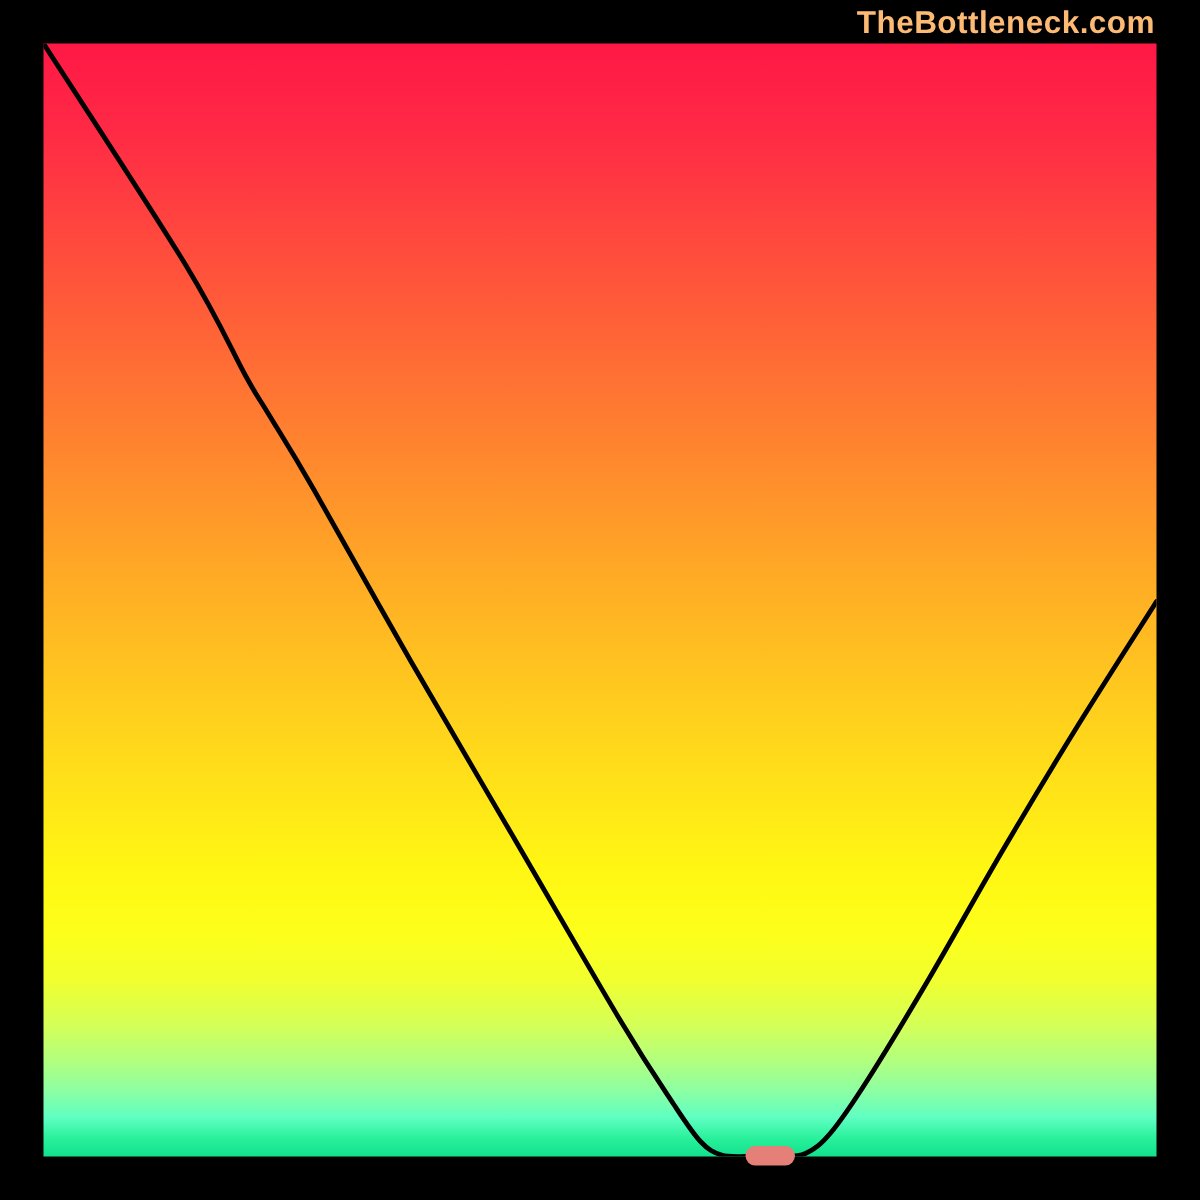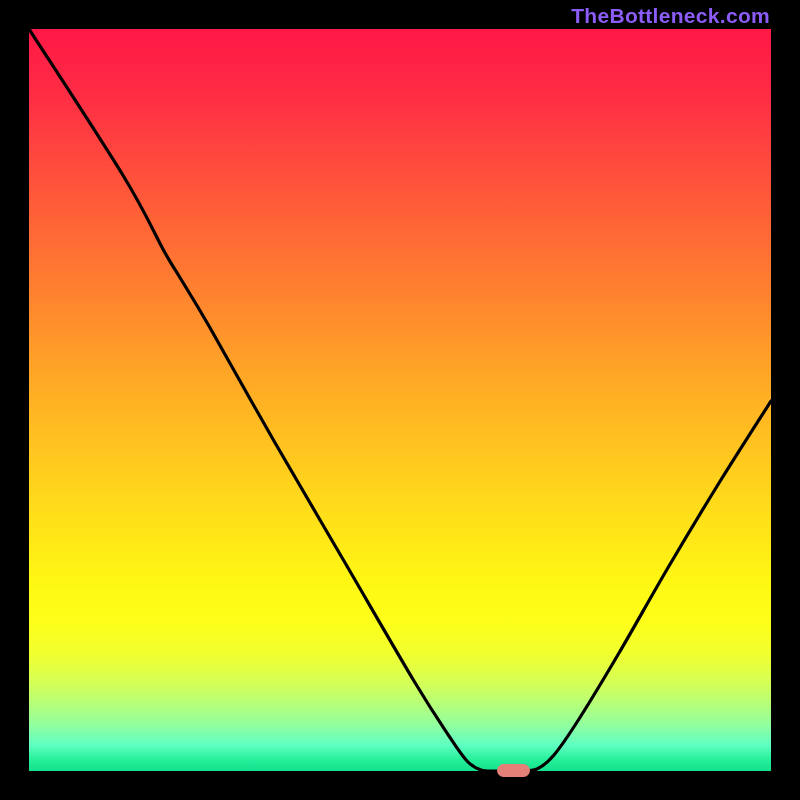--- a/index.html
+++ b/index.html
@@ -52,21 +52,21 @@
     width: 742px;
     height: 742px;
   }
   .watermark {
     position: absolute;
     top: 4px;
     right: 30px;
     font-family: Arial, Helvetica, sans-serif;
     font-size: 21px;
     font-weight: 600;
-    color: #8b5cf6;
+    color: #fdba74;
     letter-spacing: 0.3px;
     user-select: none;
   }
   .marker {
     position: absolute;
     width: 33px;
     height: 13px;
     border-radius: 7px;
     background: #e48077;
   }

